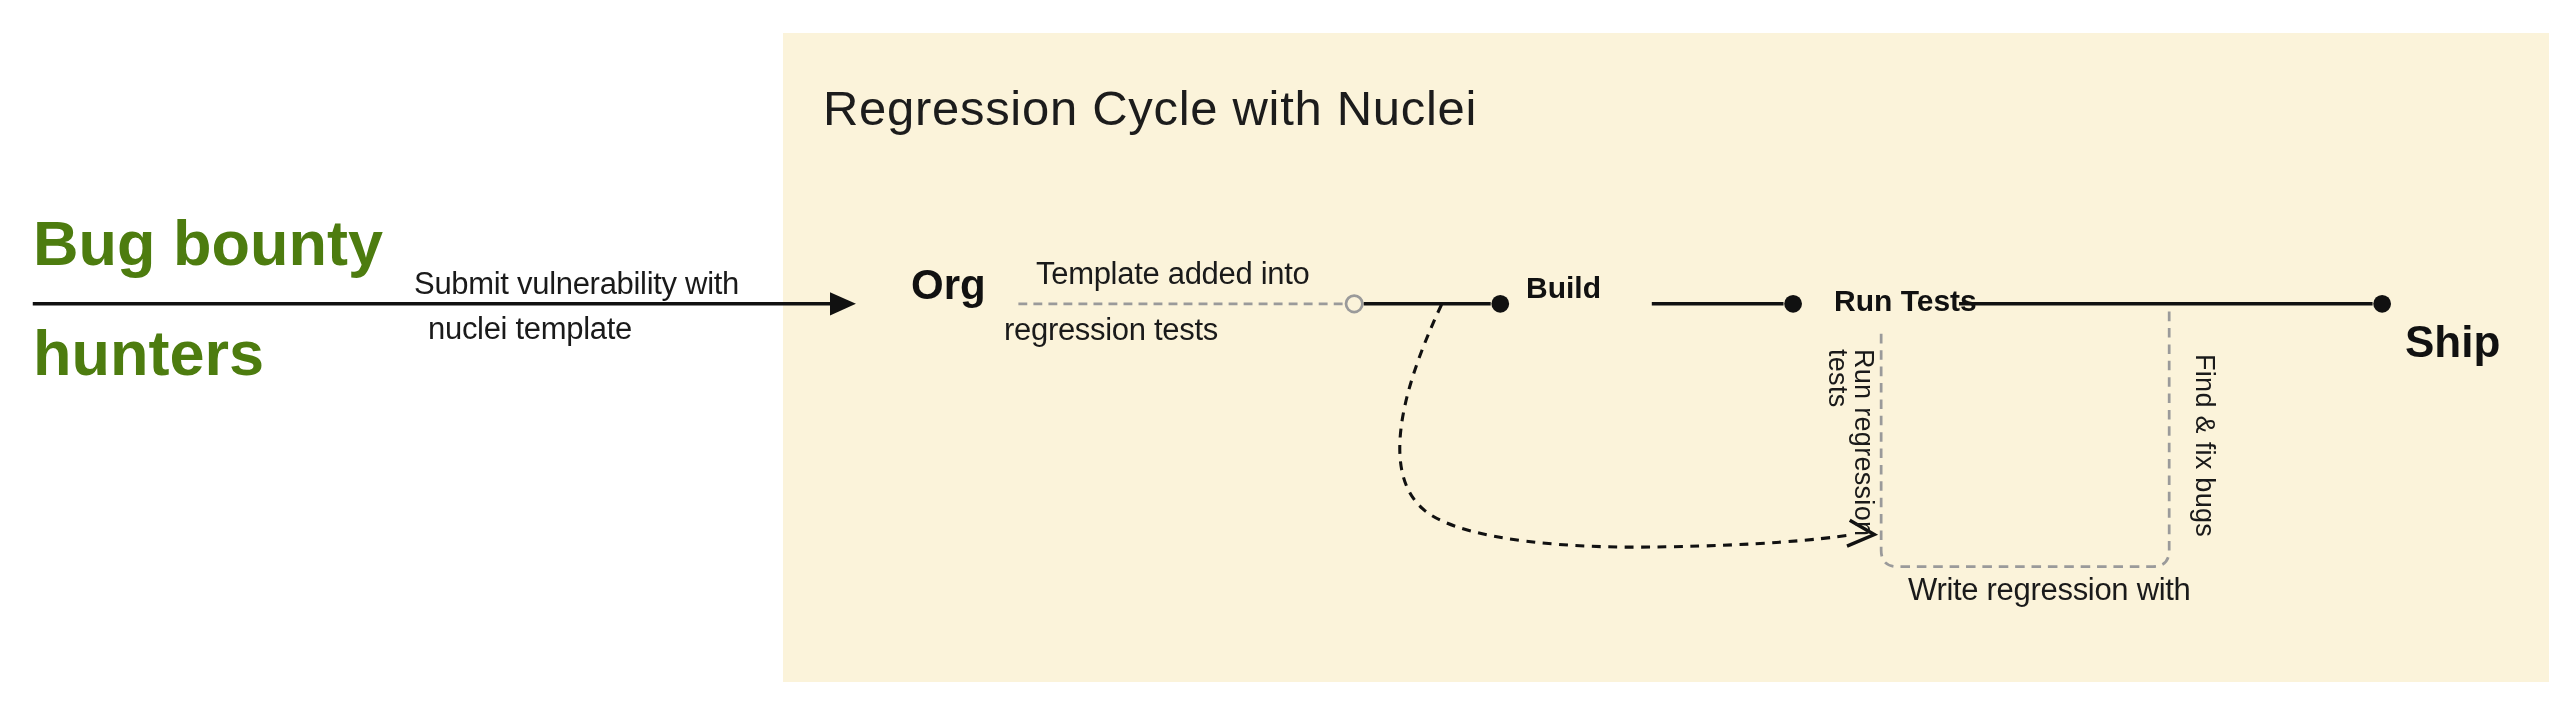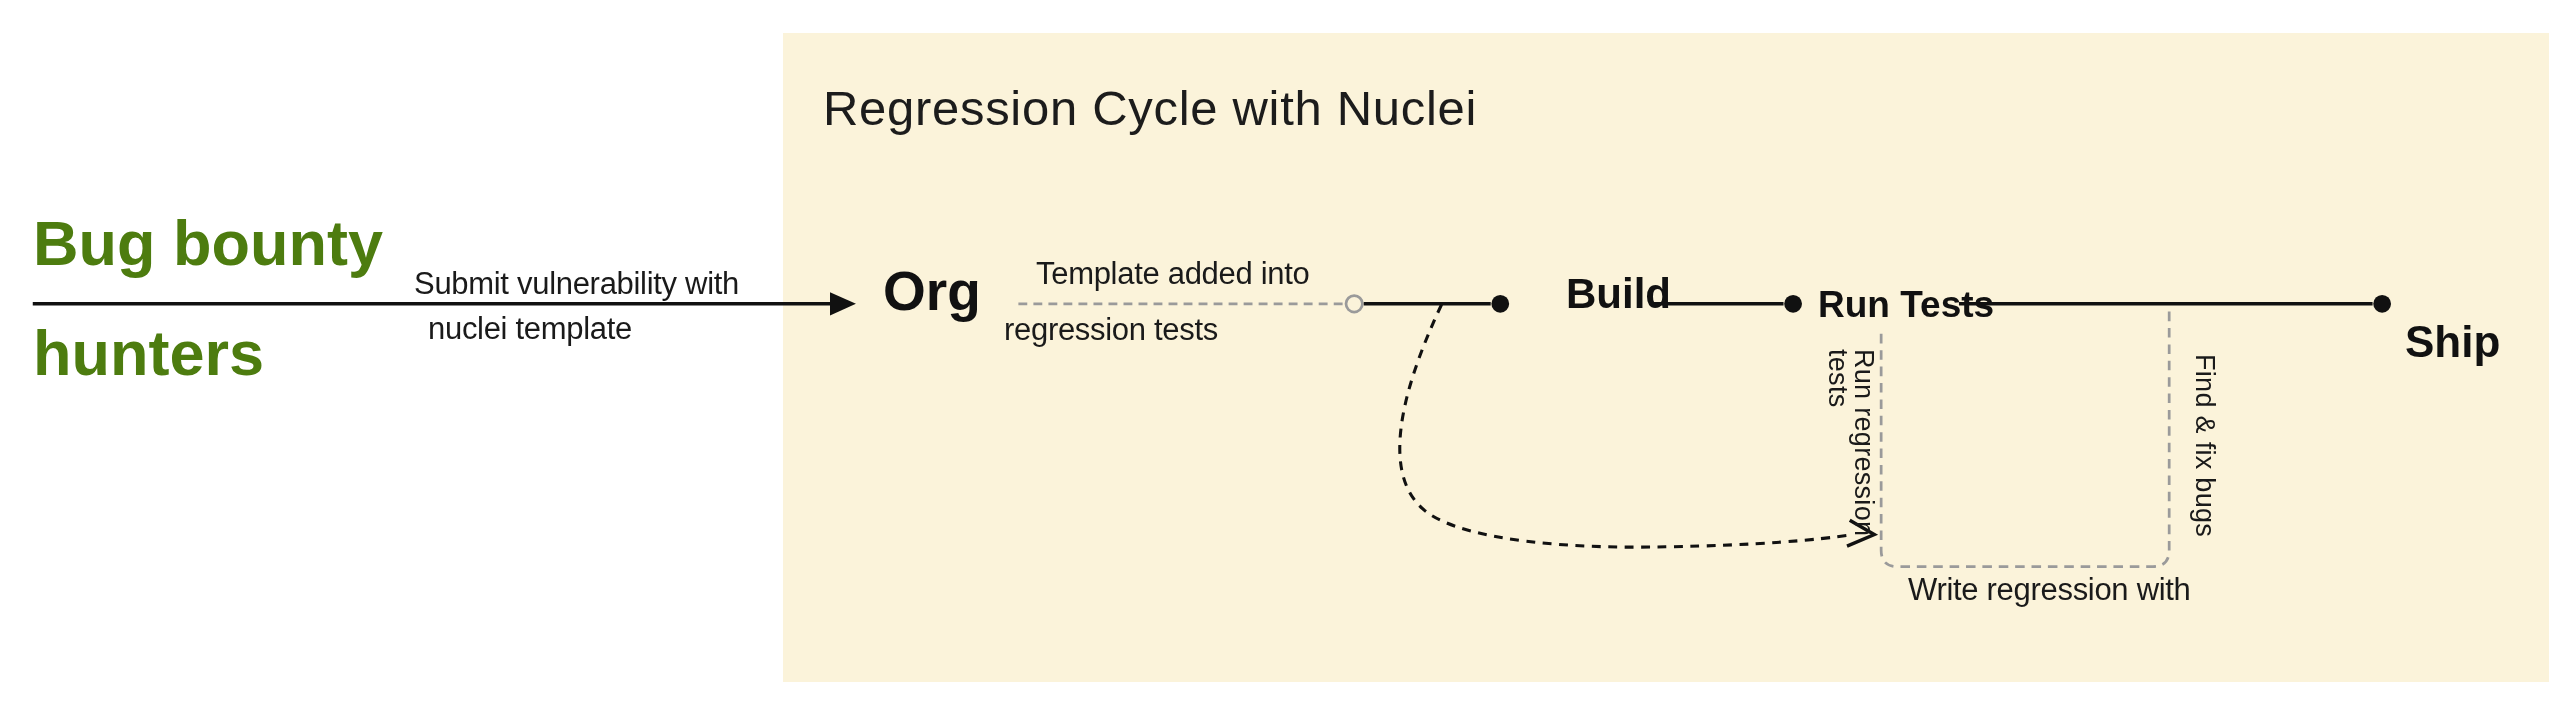--- a/index.html
+++ b/index.html
@@ -20,23 +20,23 @@
   }
   .title{
     font-size:49px;font-weight:400;letter-spacing:0.7px;color:#1c1c1c;
   }
   .actor{
     font-size:63px;font-weight:700;line-height:1;color:#4d7c0f;
   }
   .node{
     font-weight:700;line-height:1;color:#111111;
   }
-  .node-org{font-size:55px;}
-  .node-build{font-size:42px;margin-left:40px;}
-  .node-run{font-size:37px;}
+  .node-org{font-size:42px;margin-left:28px;}
+  .node-build{font-size:30px;}
+  .node-run{font-size:30px;margin-left:16px;}
   .node-ship{font-size:44px;}
   .lbl{
     font-size:31px;font-weight:400;line-height:1;color:#1a1a1a;letter-spacing:-0.3px;
   }
   .vlbl{
     font-size:27px;font-weight:400;line-height:26px;color:#1a1a1a;
     transform:rotate(90deg);transform-origin:top left;letter-spacing:0.3px;
   }
   svg.overlay{position:absolute;left:0;top:0;}
 </style>

